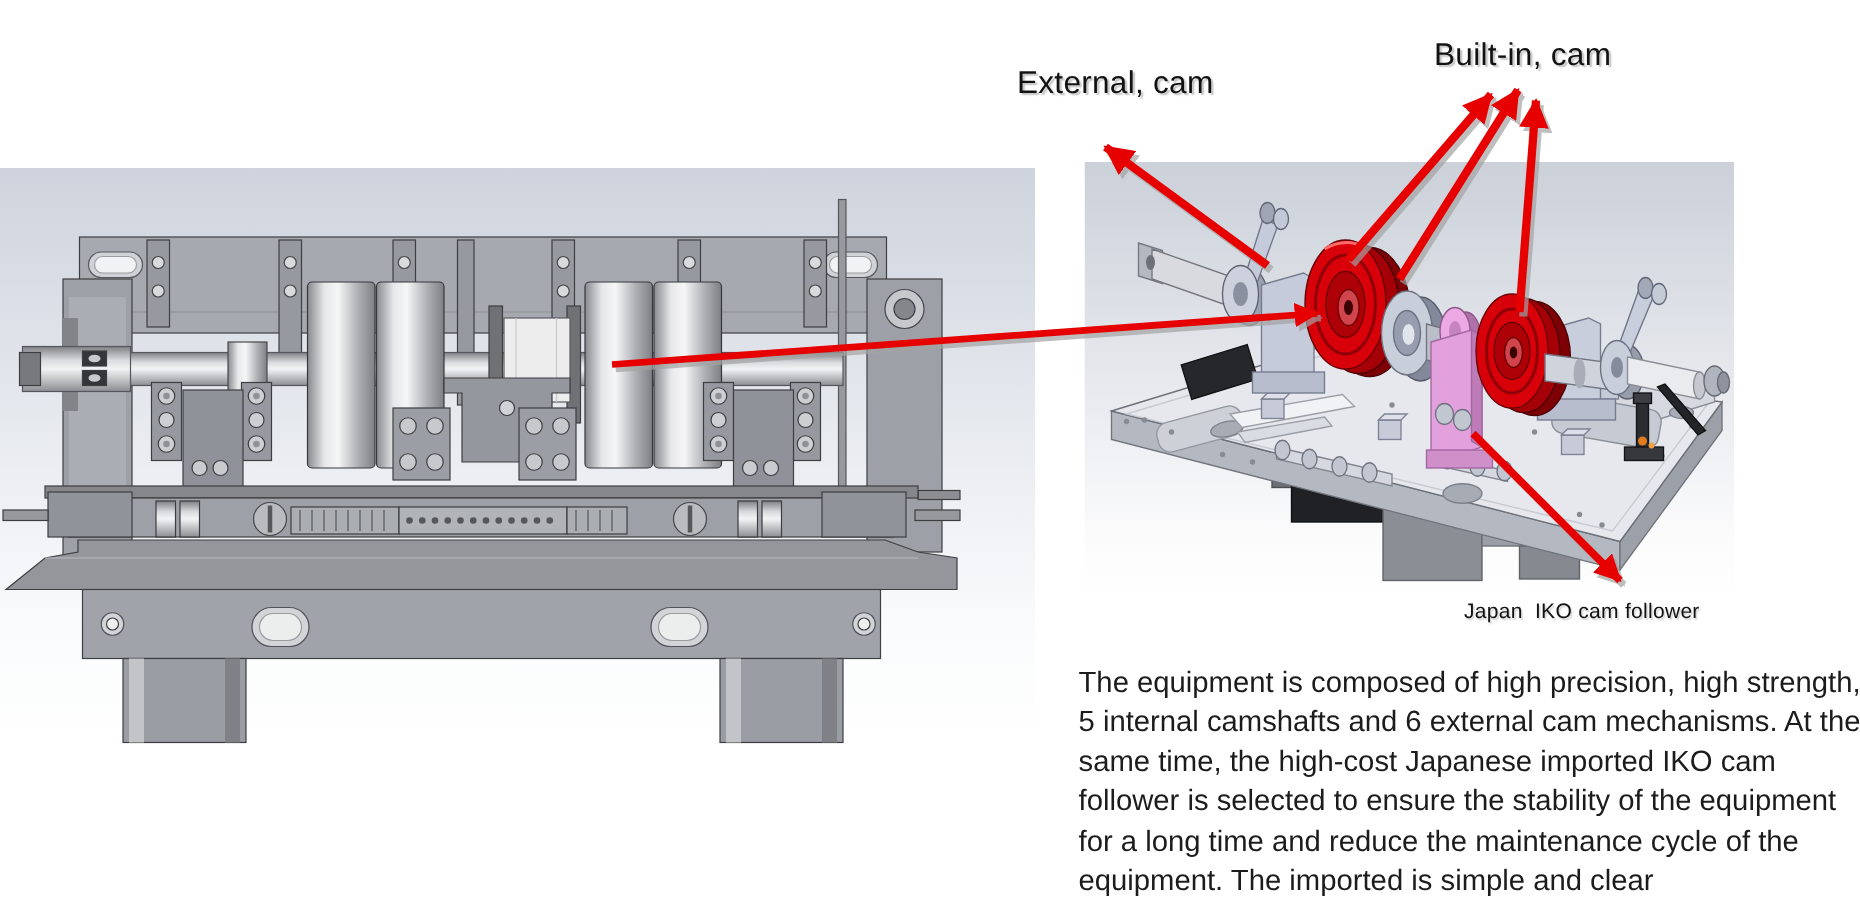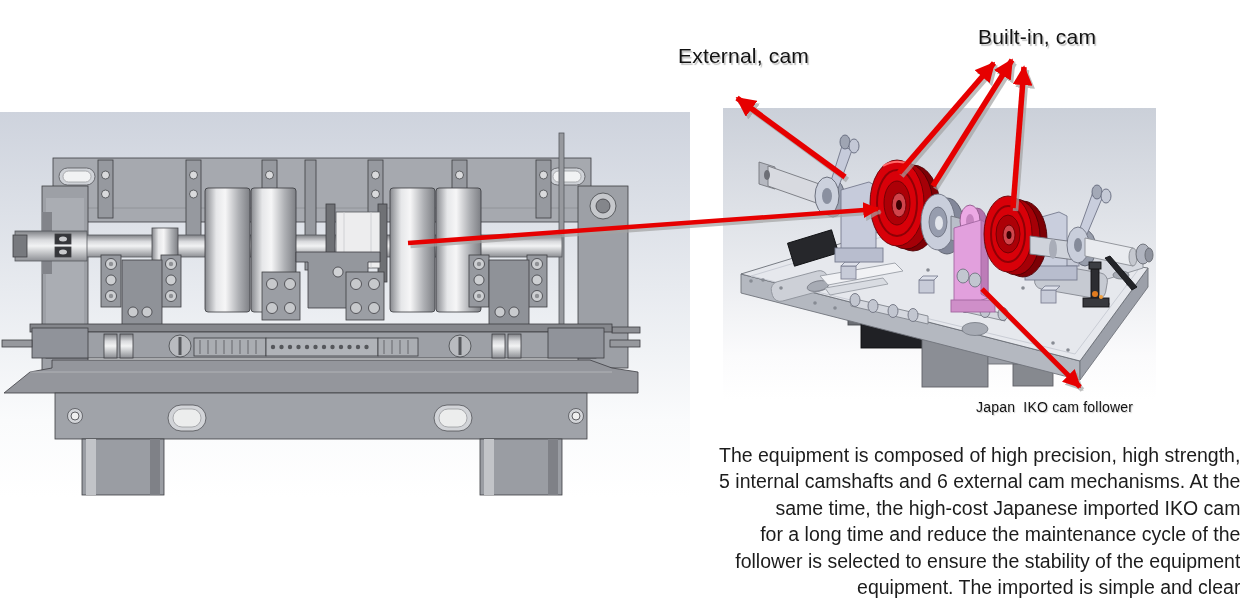--- a/index.html
+++ b/index.html
@@ -13,27 +13,27 @@
     background:#ffffff;font-family:"Liberation Sans", sans-serif;
   }
   .fig{position:absolute;}
   .overlay{position:absolute;left:0;top:0;width:1240px;height:611px;pointer-events:none;z-index:5;}
   .callout{
     position:absolute;z-index:6;color:#121212;white-space:pre;
     font-size:21px;font-weight:400;letter-spacing:0.2px;
     text-shadow:1.5px 1.5px 1px rgba(120,120,120,0.45);
   }
   #label-external{left:678px;top:44px;}
-  #label-builtin{left:956px;top:25px;margin-left:22px;}
+  #label-builtin{left:956px;top:25px;}
   #label-iko{left:976px;top:399px;font-size:14px;text-shadow:1px 1px 1px rgba(140,140,140,0.4);}
   .description{
     position:absolute;left:719px;top:442px;z-index:6;color:#1c1c1c;
     font-size:19.5px;line-height:26.4px;
   }
-  .description div{white-space:nowrap;text-align:right;}
+  .description div{white-space:nowrap;}
 </style>
 </head>
 <body>
 
 <svg class="fig" style="left:0;top:112px" width="690" height="386" viewBox="0 0 690 386">
   <defs>
     <linearGradient id="bgL" x1="0" y1="0" x2="0" y2="1">
       <stop offset="0" stop-color="#ced3dd"></stop>
         <stop offset="0.45" stop-color="#e7eaef"></stop>
       <stop offset="0.8" stop-color="#fafbfc"></stop>
@@ -423,16 +423,16 @@
 </svg>
 
 <div class="callout" id="label-external">External, cam</div>
 <div class="callout" id="label-builtin">Built-in, cam</div>
 <div class="callout" id="label-iko">Japan  IKO cam follower</div>
 
 <div class="description">
   <div>The equipment is composed of high precision, high strength,</div>
   <div>5 internal camshafts and 6 external cam mechanisms. At the</div>
   <div>same time, the high-cost Japanese imported IKO cam</div>
+  <div>follower is selected to ensure the stability of the equipment</div>
   <div>for a long time and reduce the maintenance cycle of the</div>
-  <div>follower is selected to ensure the stability of the equipment</div>
   <div>equipment. The imported is simple and clear</div>
 </div>
 
 </body></html>

